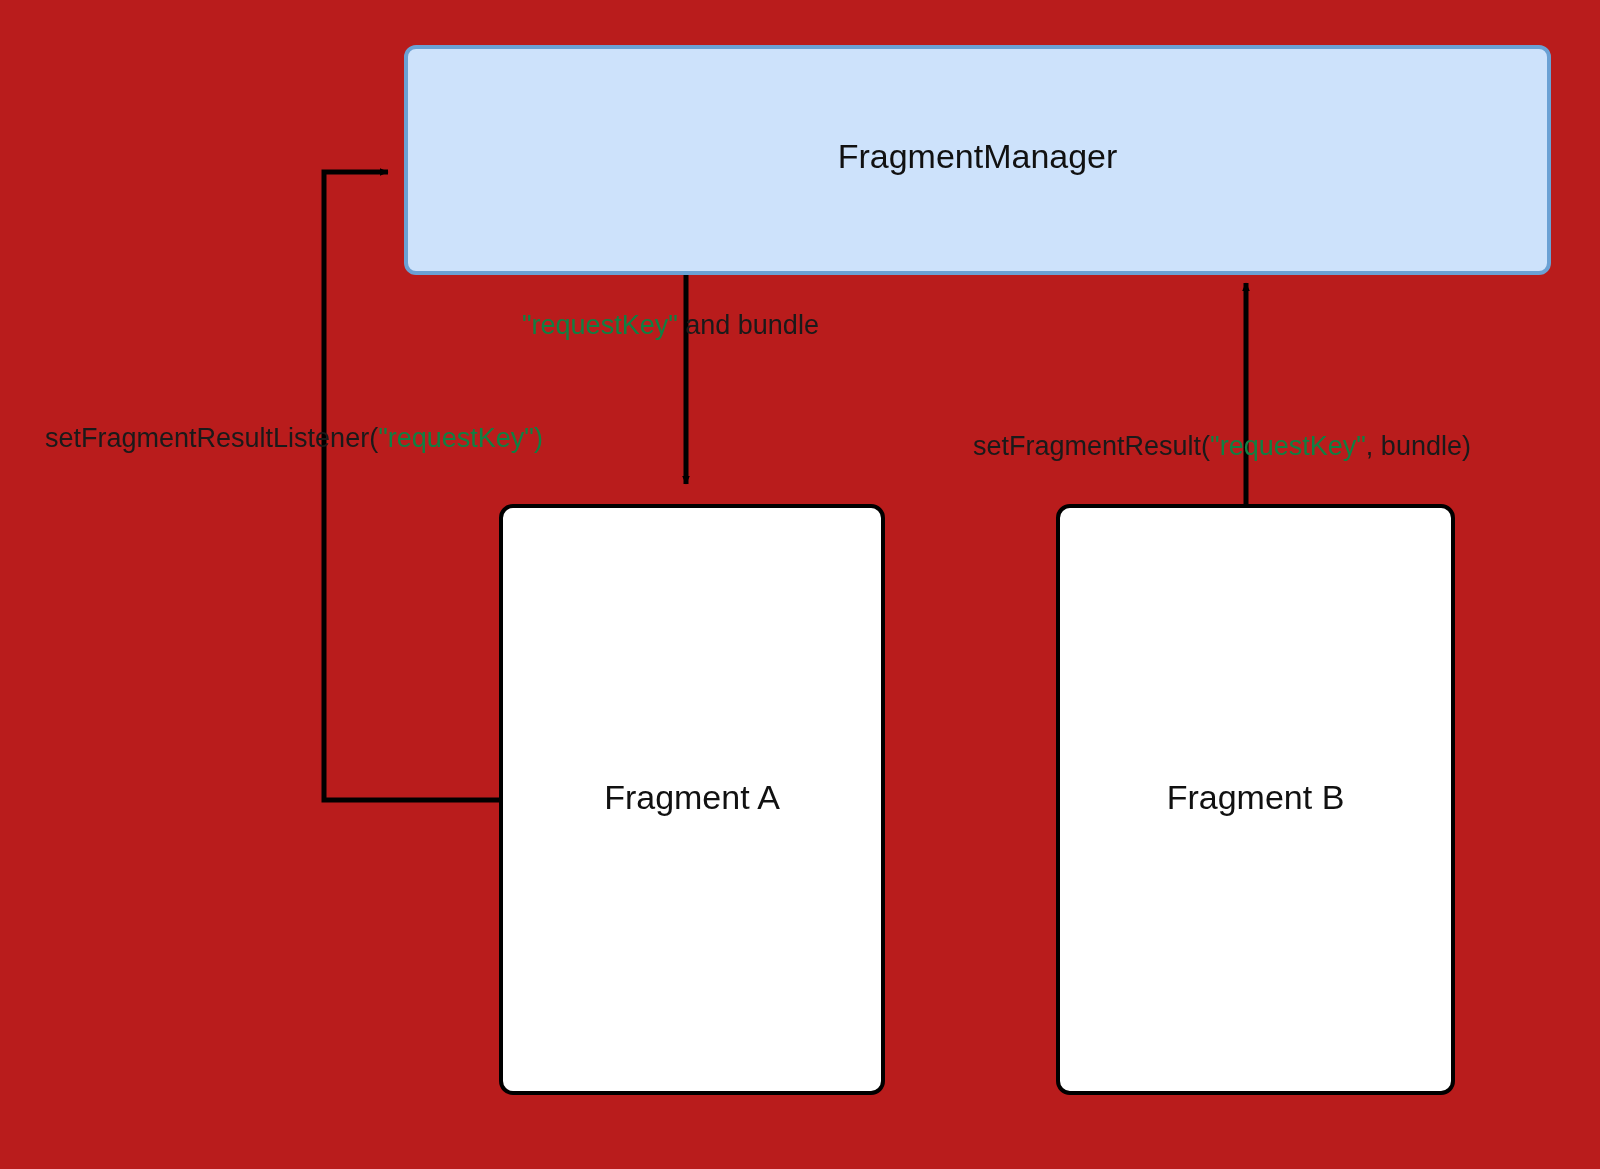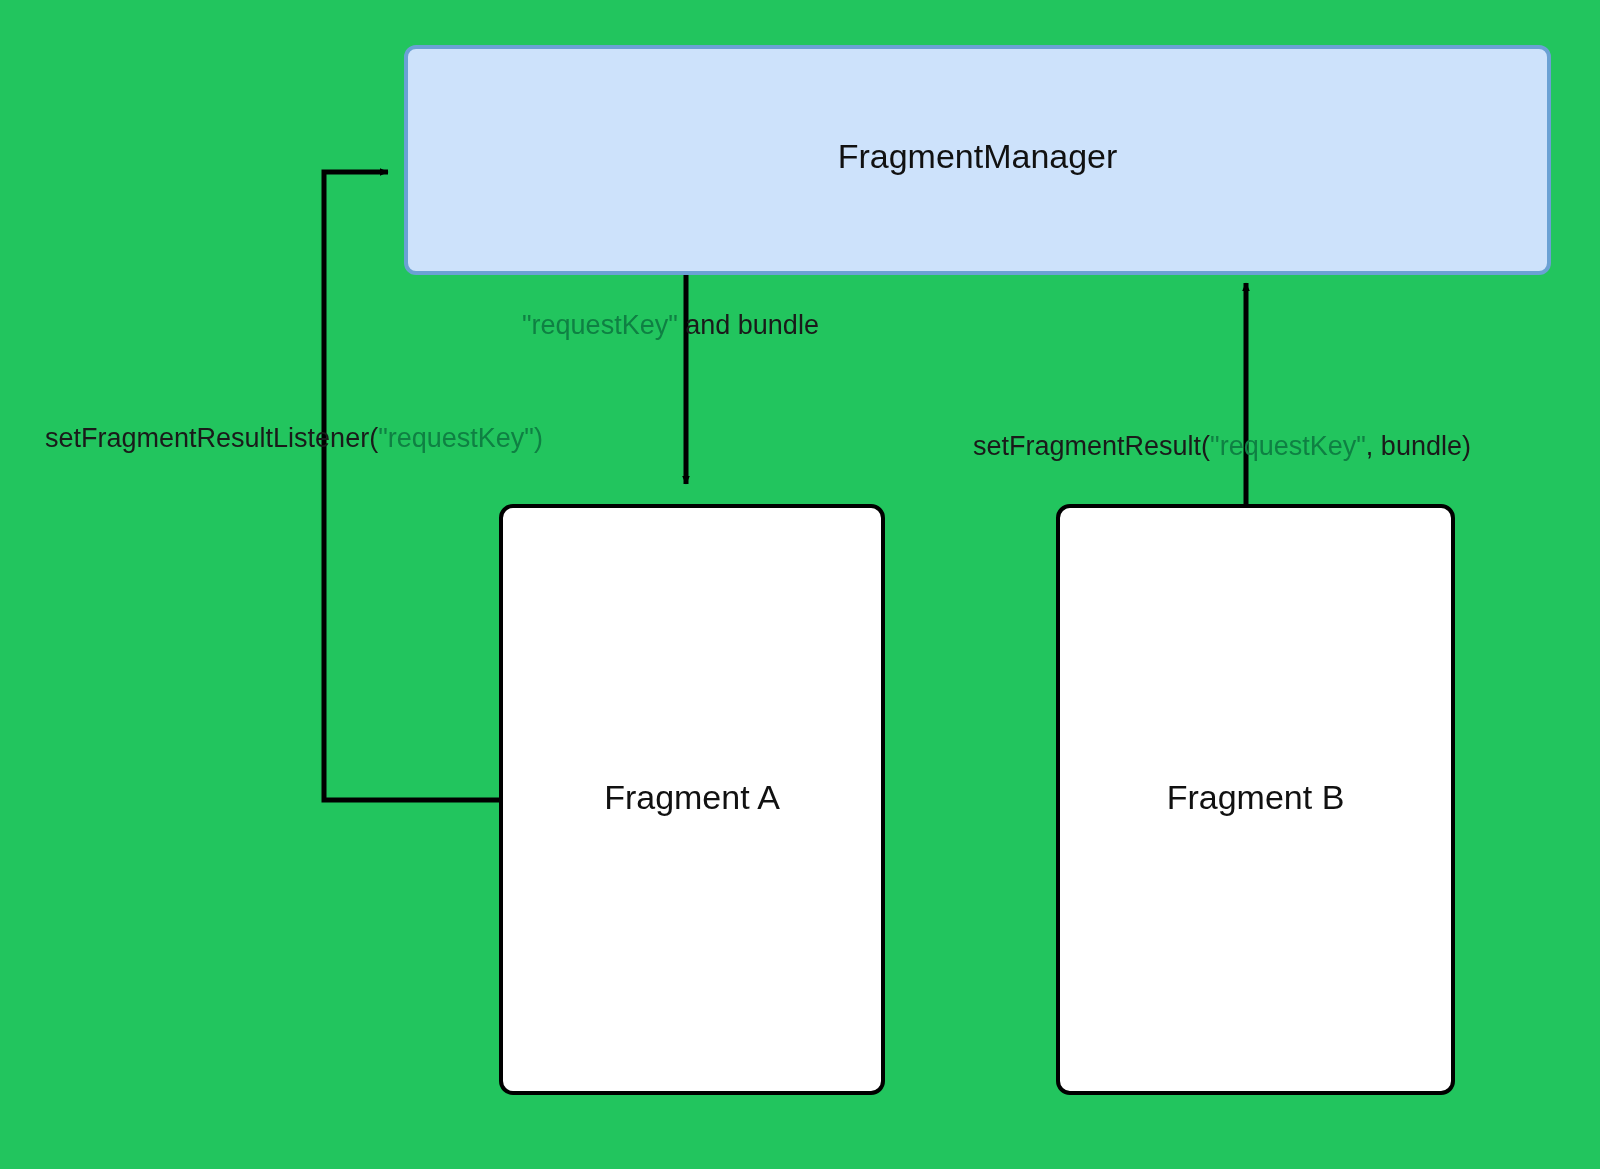--- a/index.html
+++ b/index.html
@@ -10,21 +10,21 @@
   body {
     width: 1600px;
     height: 1169px;
     font-family: "Liberation Sans", sans-serif;
     overflow: hidden;
   }
   #diagram-root {
     position: relative;
     width: 1600px;
     height: 1169px;
-    background: #22c55e;
+    background: #b91c1c;
   }
   svg.diagram-canvas {
     position: absolute;
     top: 0;
     left: 0;
     width: 1600px;
     height: 1169px;
     display: block;
   }
   .node-label {

